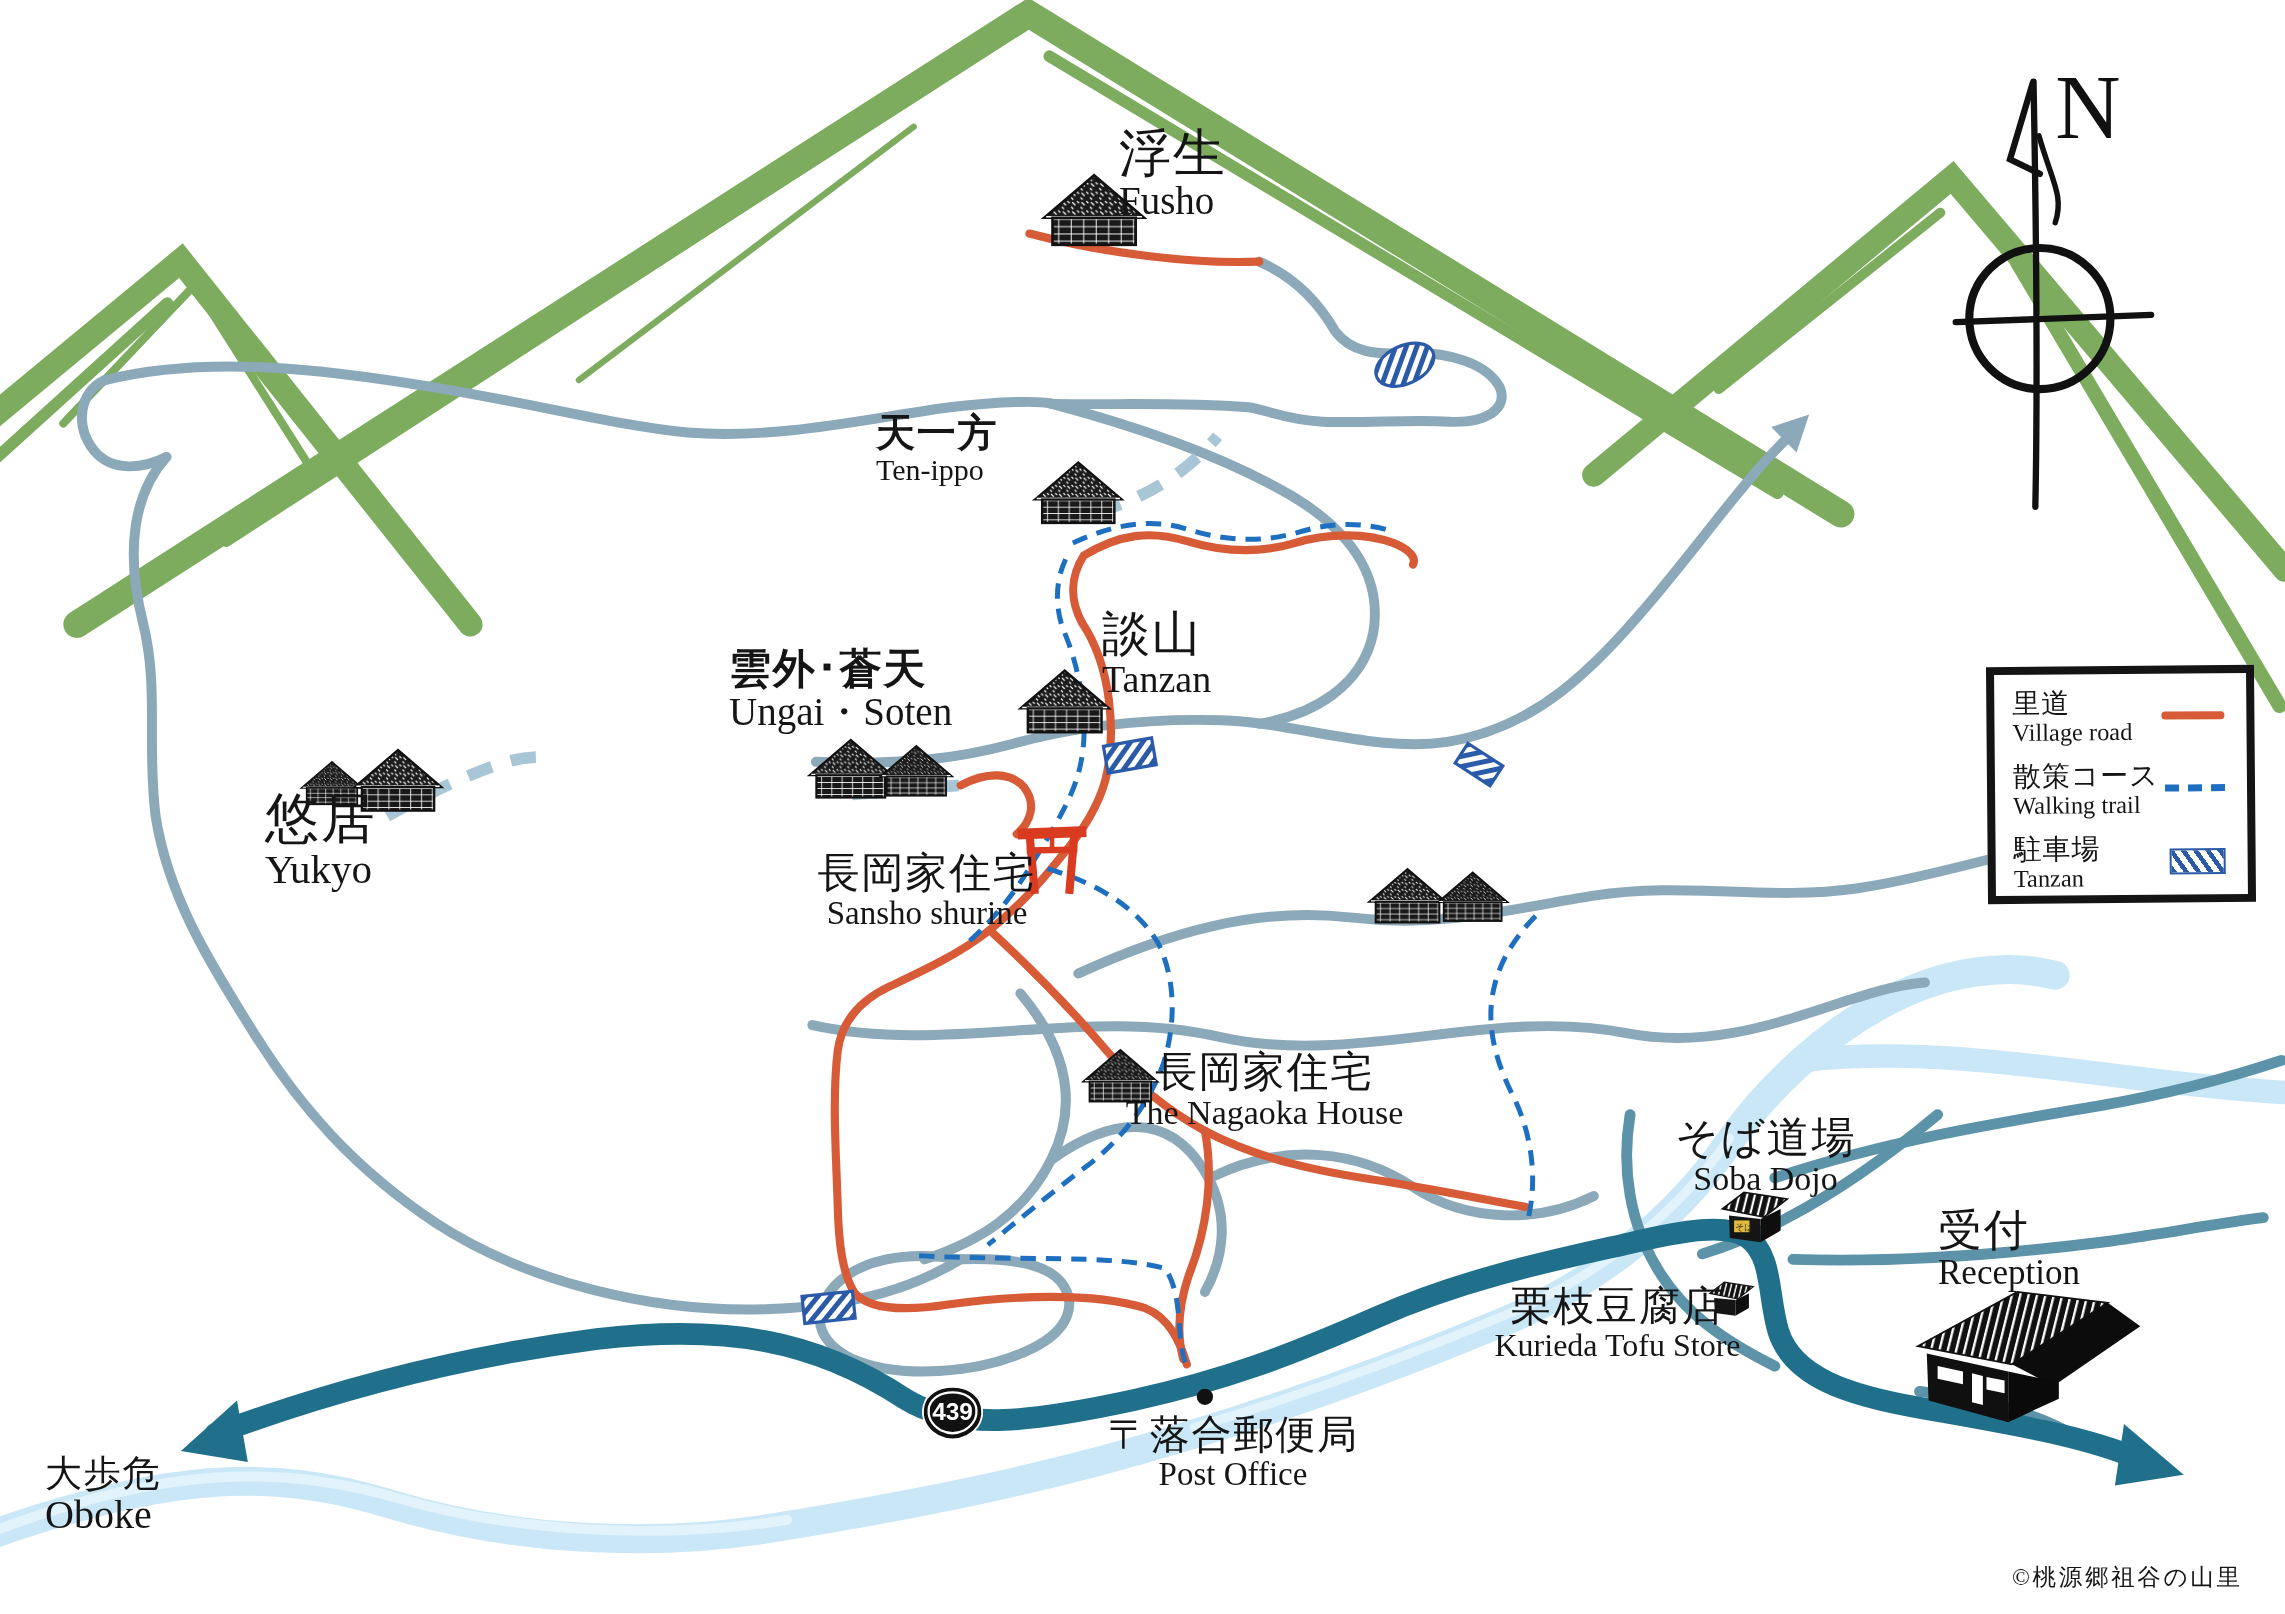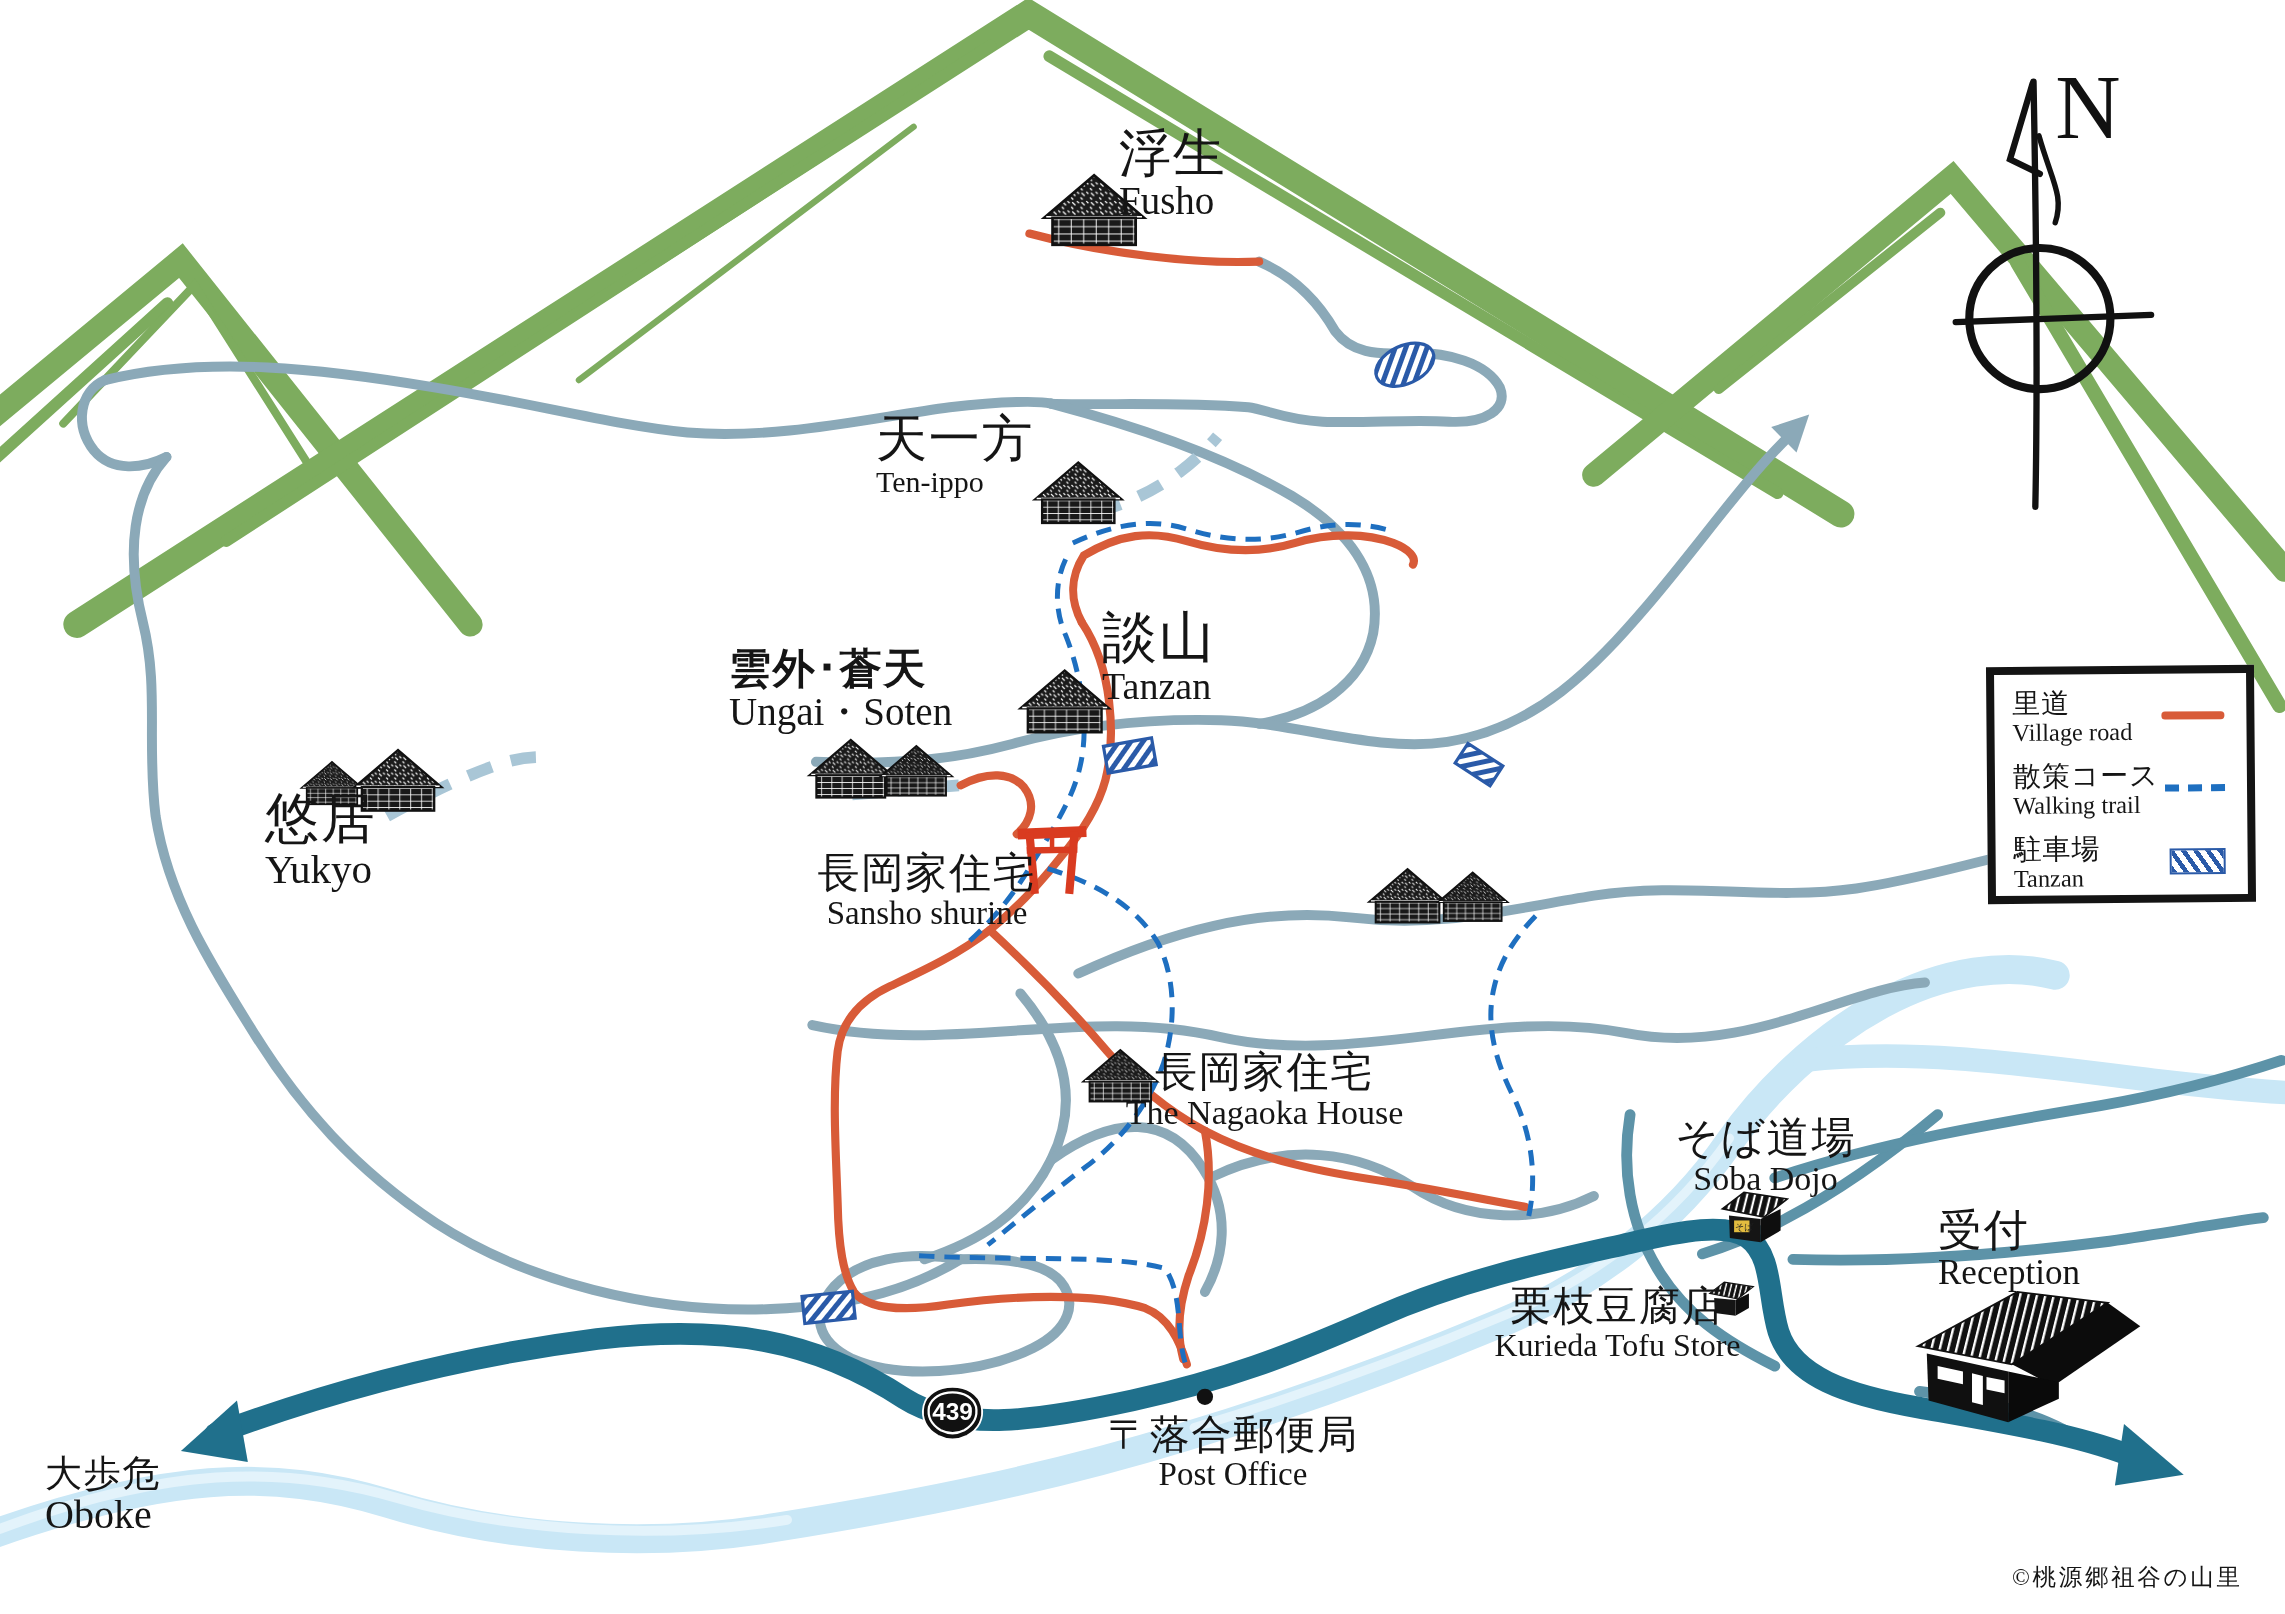--- a/index.html
+++ b/index.html
@@ -189,25 +189,25 @@
     <path d="M0,-22 C13,-22 23,-16 26,-6 C28,5 23,14 13,20 C5,24 -5,24 -13,20 C-23,14 -28,5 -26,-6 C-23,-16 -13,-22 0,-22 Z" fill="none" stroke="#fff" stroke-width="2.5"></path>
     <text x="0" y="9" font-size="27" font-weight="bold" fill="#fff" text-anchor="middle" font-family="Liberation Sans,sans-serif">439</text>
   </g>
 </svg>
 
   <div class="place" style="left:1119px;top:127px;">
     <span class="jp" style="font-size:52px;">浮生</span>
     <span class="en" style="font-size:39px;">Fusho</span>
   </div>
   <div class="place" style="left:876px;top:413px;">
-    <span class="jp" style="font-size:51px;">天一方</span>
+    <span class="jp" style="font-size:39px;font-weight:bold;">天一方</span>
     <span class="en" style="font-size:30px;">Ten-ippo</span>
   </div>
   <div class="place" style="left:1102px;top:610px;">
-    <span class="jp" style="font-size:55px;">談山</span>
+    <span class="jp" style="font-size:48px;">談山</span>
     <span class="en" style="font-size:38px;">Tanzan</span>
   </div>
   <div class="place" style="left:729px;top:648px;">
     <span class="jp" style="font-size:42px;font-weight:bold;">雲外･蒼天</span>
     <span class="en" style="font-size:39px;">Ungai・Soten</span>
   </div>
   <div class="place" style="left:265px;top:792px;">
     <span class="jp" style="font-size:54px;">悠居</span>
     <span class="en" style="font-size:41px;">Yukyo</span>
   </div>

